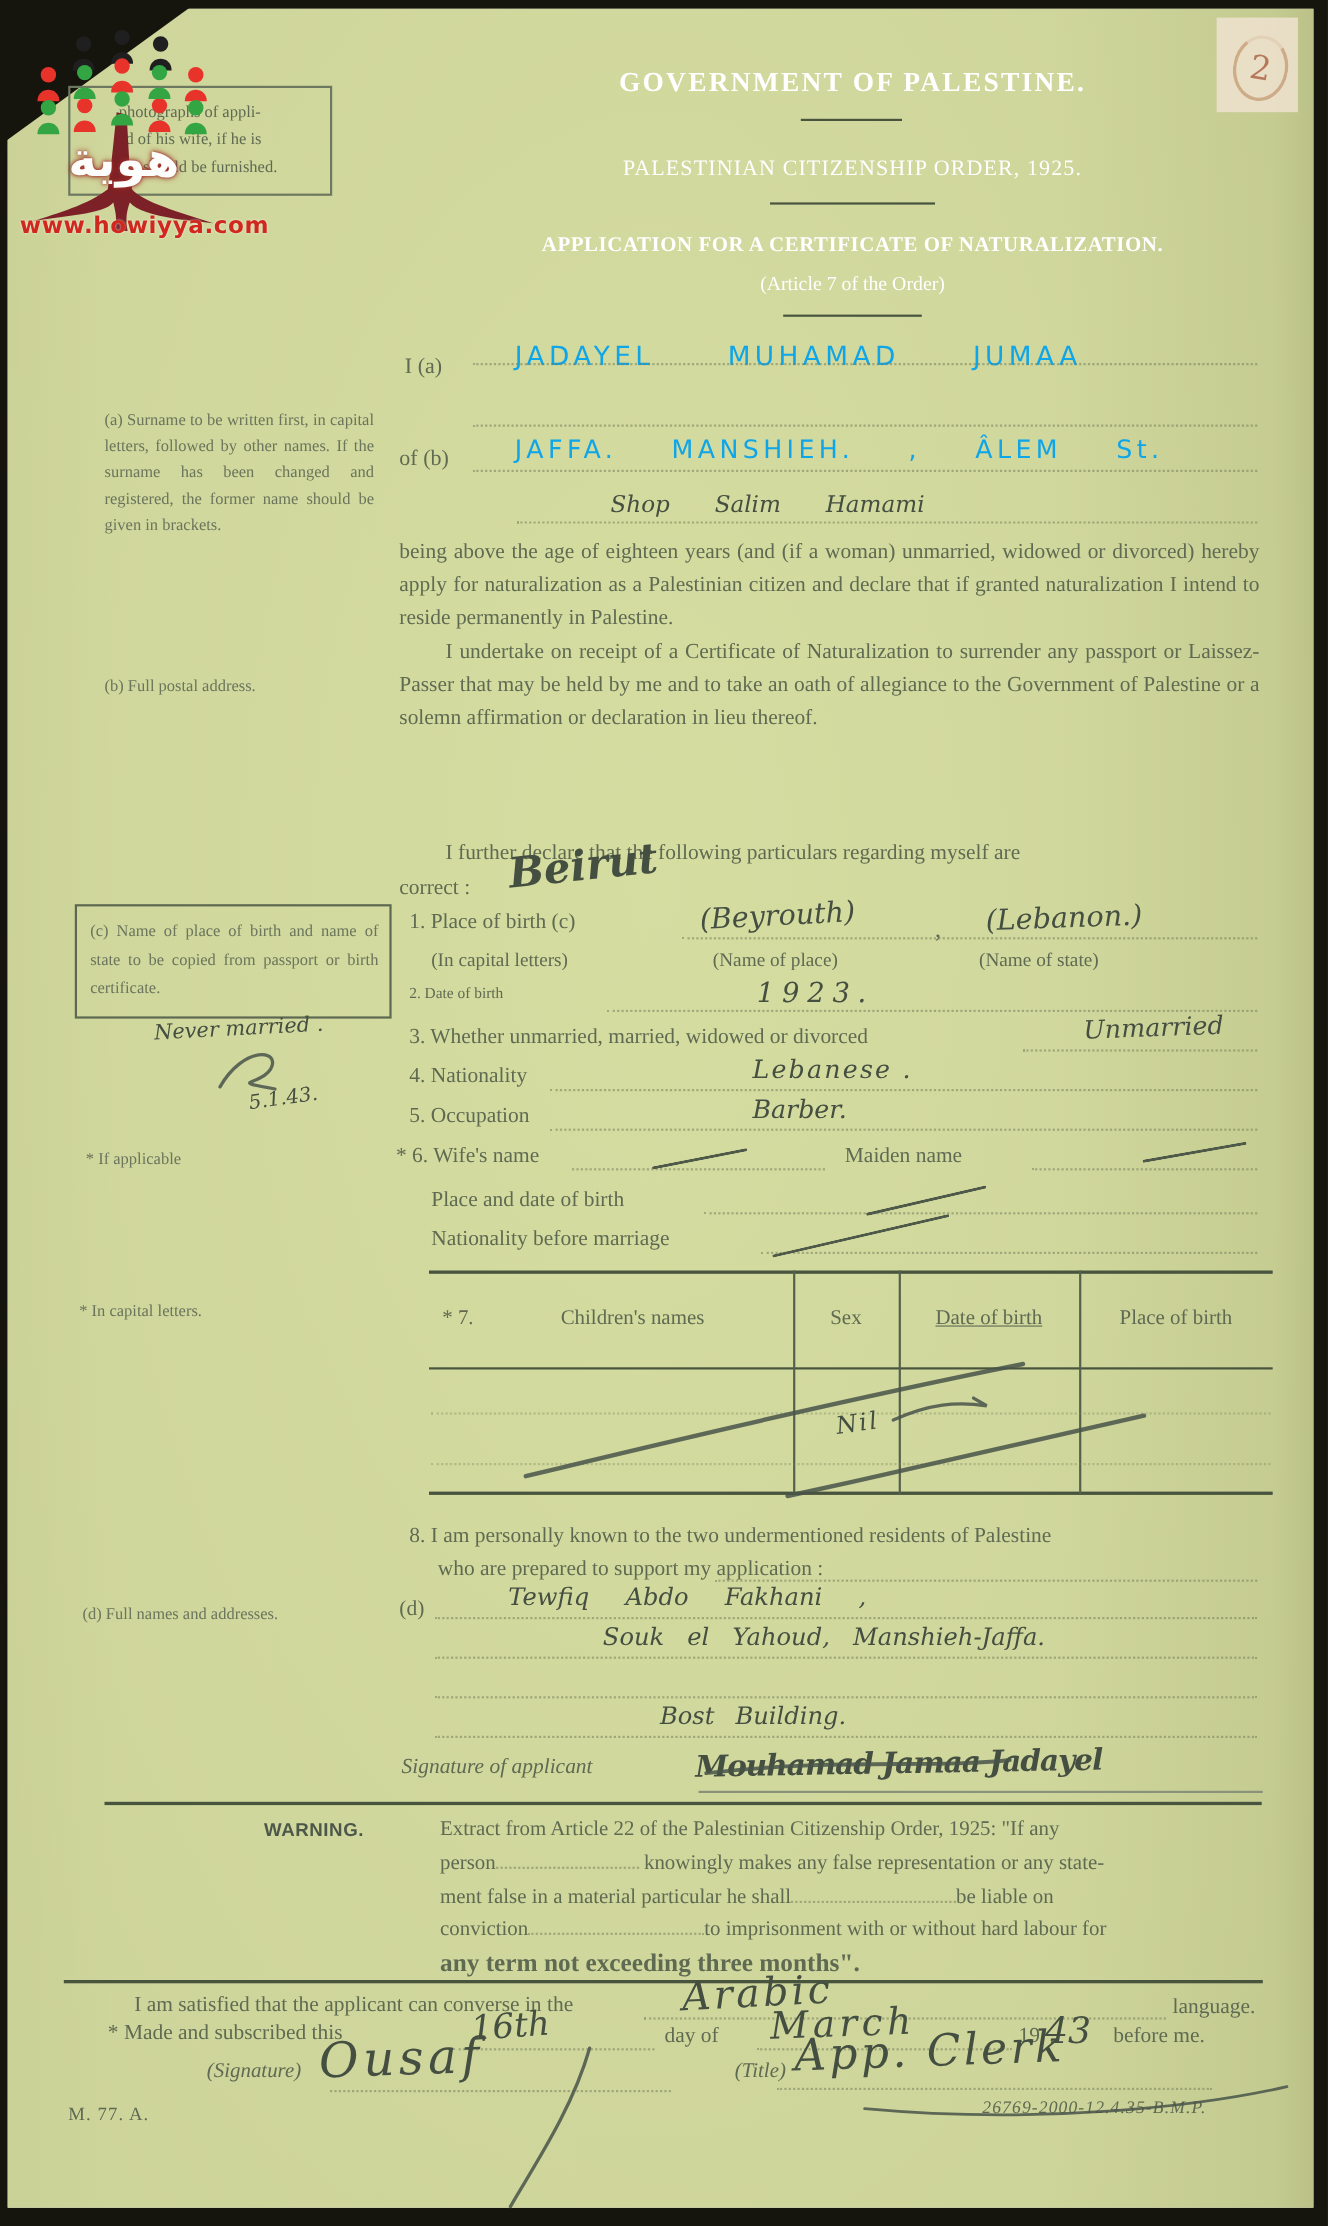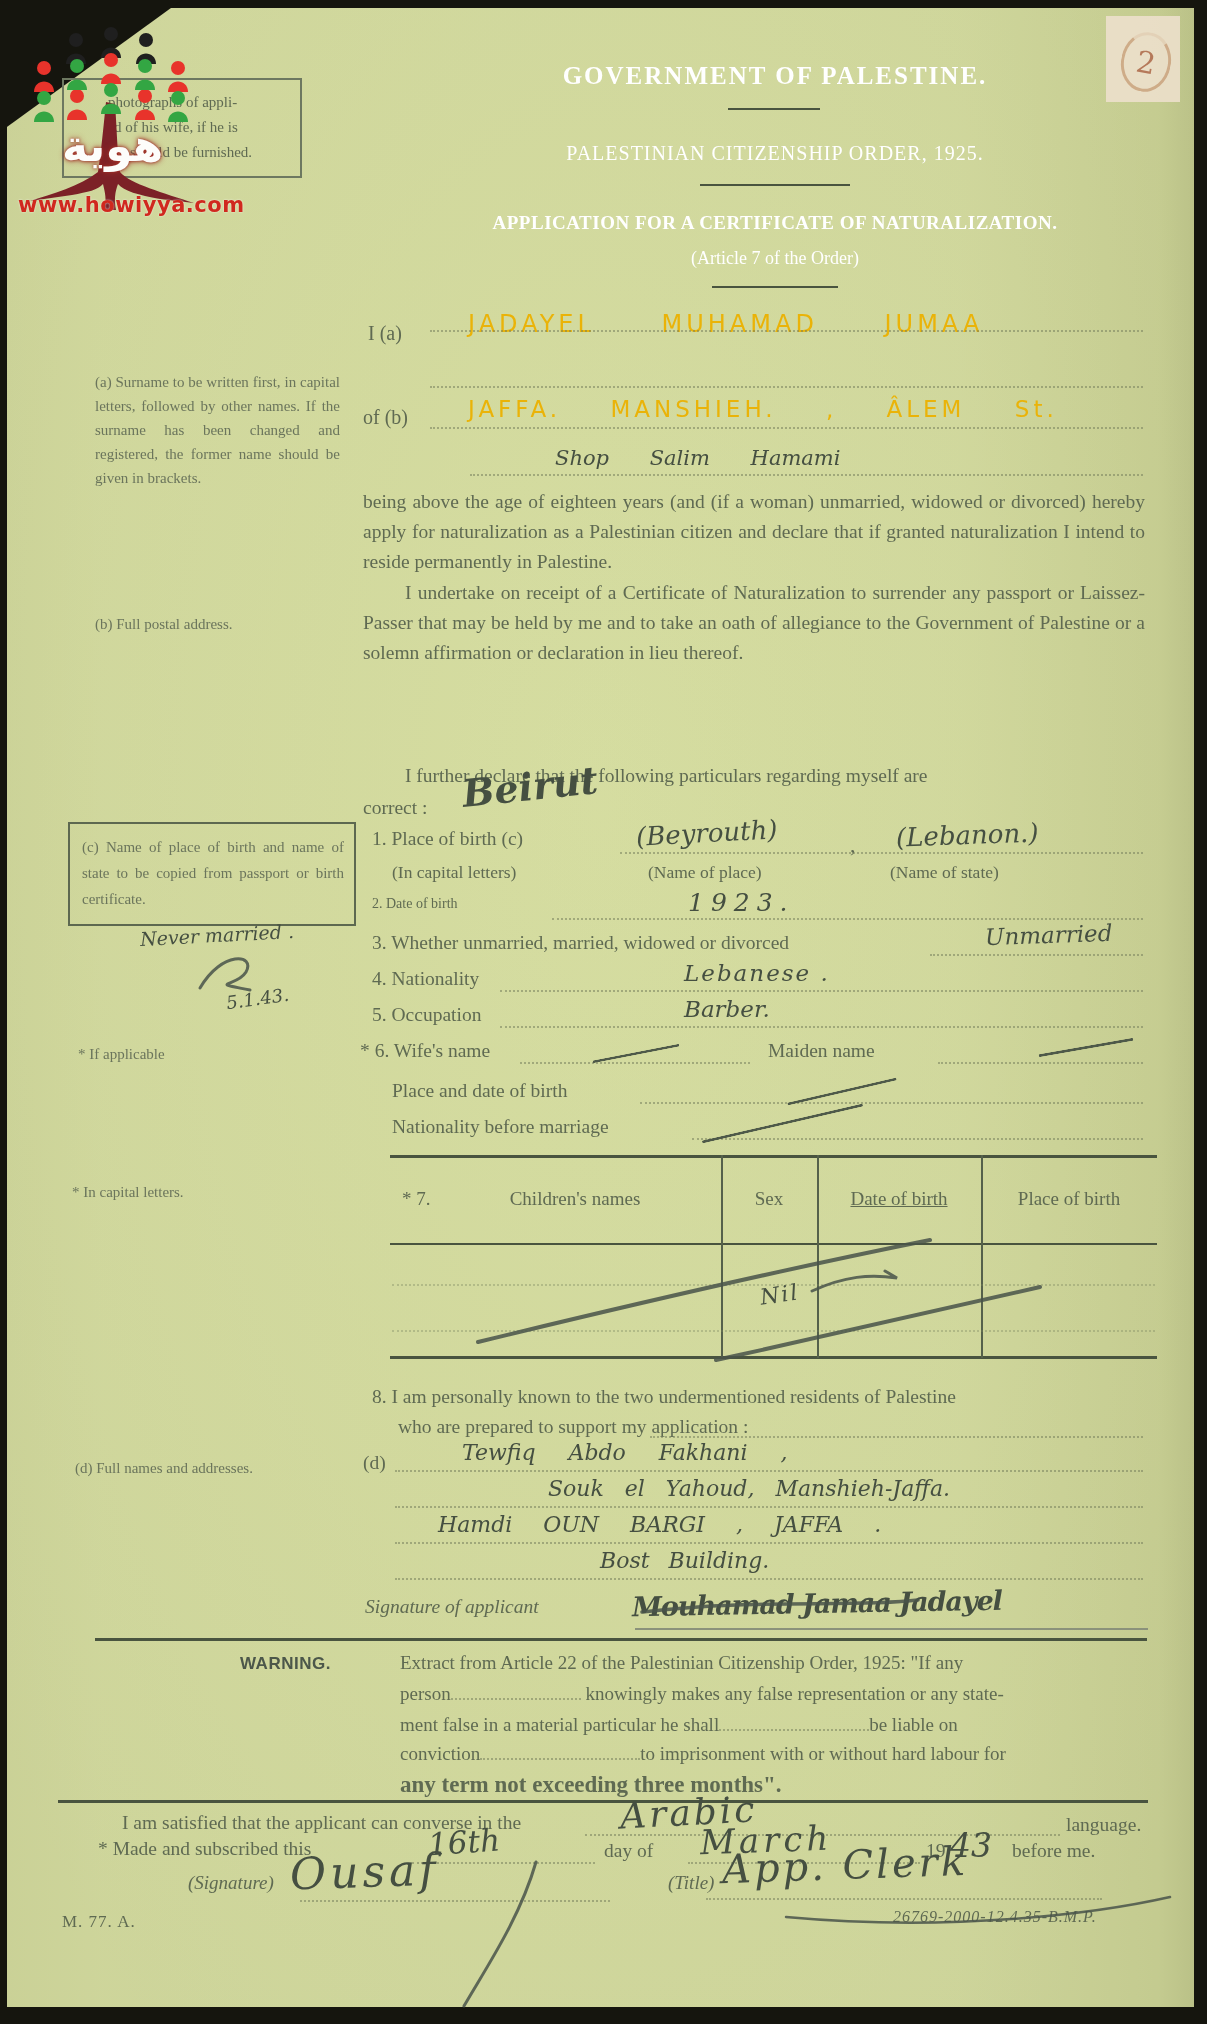--- a/index.html
+++ b/index.html
@@ -12,21 +12,21 @@
   .corner{position:absolute;left:0;top:0;width:182px;height:132px;background:#15150e;
           clip-path:polygon(0 0,100% 0,0 100%);}
   .abs{position:absolute;}
   .p{color:#5f6a52;}
   .lbl{color:#ffffff;}
   .it{font-style:italic;}
   .b{font-weight:bold;}
   .ctr{text-align:center;}
   .just{text-align:justify;}
   .hw{font-family:"DejaVu Serif",serif;font-style:italic;color:#454f41;}
-  .hwc{font-family:"DejaVu Sans",sans-serif;color:#eab308;}
+  .hwc{font-family:"DejaVu Sans",sans-serif;color:#0ea5e9;}
   .dot{position:absolute;border-bottom:2px dotted rgba(118,128,92,.55);}
   .fill{display:inline-block;border-bottom:2px dotted rgba(118,128,92,.55);height:14px;}
   .dash{position:absolute;border-top:3px solid #4e5949;border-radius:3px;}
   .rule{position:absolute;background:#49543f;}
   .vline{position:absolute;width:2px;background:#55614b;}
   .thin{position:absolute;background:#8b927b;height:2px;}
   .note{color:#6b755c;font-size:15px;line-height:24px;}
   .mark2{display:flex;align-items:center;justify-content:center;width:44px;height:54px;
          border:3px solid rgba(189,138,96,.6);border-top-color:rgba(189,138,96,.15);
          border-radius:50%;color:#b5795a;font-size:30px;transform:rotate(10deg);
@@ -188,21 +188,20 @@
   <div class="abs hw" style="left:760px;top:1282px;font-size:22px;transform:rotate(-8deg);letter-spacing:2px;">Nil</div>
 
   <div class="abs p" style="left:372px;top:1386px;font-size:19.5px;">8. I am personally known to the two undermentioned residents of Palestine</div>
   <div class="abs p" style="left:398px;top:1416px;font-size:19.5px;">who are prepared to support my application :</div>
   <div class="dot" style="left:650px;top:1436px;width:493px;"></div>
   <div class="abs p" style="left:363px;top:1452px;font-size:19.5px;">(d)</div>
   <div class="abs hw" style="left:462px;top:1440px;font-size:22px;word-spacing:26px;">Tewfiq Abdo Fakhani ,</div>
   <div class="dot" style="left:395px;top:1470px;width:748px;"></div>
   <div class="abs hw" style="left:548px;top:1476px;font-size:22px;word-spacing:14px;">Souk el Yahoud, Manshieh-Jaffa.</div>
   <div class="dot" style="left:395px;top:1506px;width:748px;"></div>
-  <div class="abs hw" style="left:438px;top:1512px;font-size:22px;word-spacing:24px;">Hamdi OUN BARGI , JAFFA .</div>
   <div class="dot" style="left:395px;top:1542px;width:748px;"></div>
   <div class="abs hw" style="left:600px;top:1548px;font-size:22px;word-spacing:12px;">Bost Building.</div>
   <div class="dot" style="left:395px;top:1578px;width:748px;"></div>
   <div class="abs p it" style="left:365px;top:1596px;font-size:19.5px;">Signature of applicant</div>
   <div class="abs hw" style="left:632px;top:1588px;font-size:27px;font-weight:bold;letter-spacing:-1px;transform:rotate(-1deg);white-space:nowrap;">Mouhamad Jamaa Jadayel</div>
   <div class="thin" style="left:635px;top:1628px;width:513px;height:1.5px;"></div>
 
   <div class="rule" style="left:95px;top:1638px;width:1052px;height:3px;"></div>
   <div class="abs b" style="left:240px;top:1654px;font-size:17px;color:#4c574a;font-family:'Liberation Sans',sans-serif;letter-spacing:.5px;">WARNING.</div>
   <div class="abs p" style="left:400px;top:1652px;width:745px;font-size:19px;">Extract from Article 22 of the Palestinian Citizenship Order, 1925: "If any</div>

